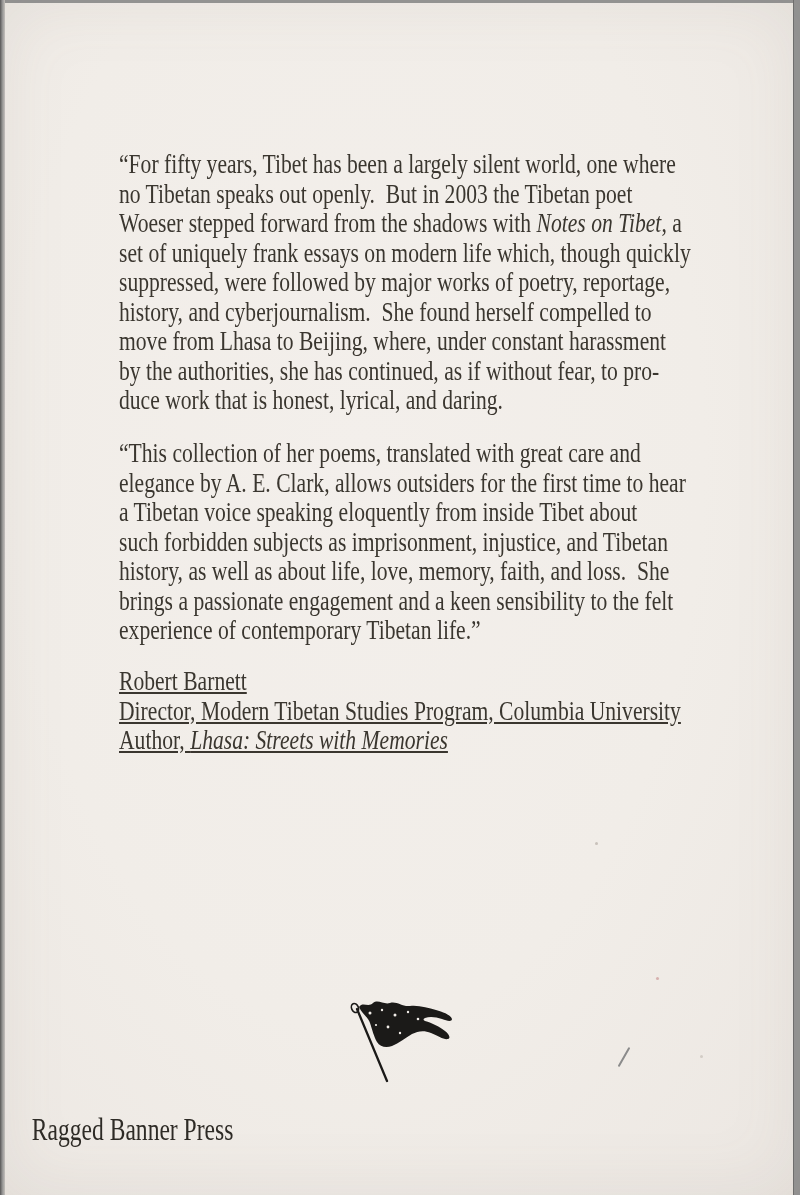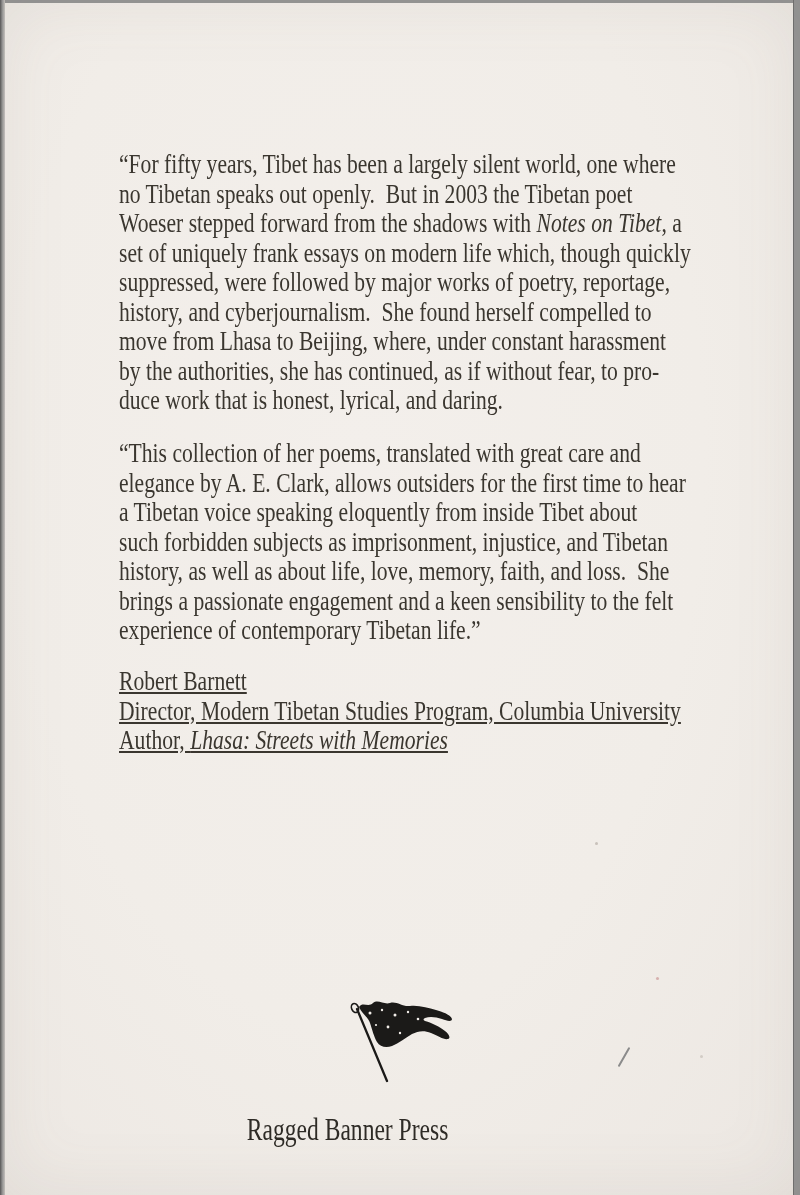--- a/index.html
+++ b/index.html
@@ -36,21 +36,21 @@
     font-size:27px;line-height:29.5px;white-space:pre;
     transform:scaleX(0.8);transform-origin:0 0;
   }
   .it{font-style:italic;}
   .p1{top:150px;}
   .p2{top:439px;}
   .attrib{top:667px;text-decoration:underline;}
 
   .logo{position:absolute;left:340px;top:995px;width:130px;height:100px;}
   .publisher{
-    position:absolute;left:0;top:1113px;width:696px;text-align:center;color:#2e2b26;
+    position:absolute;left:0;top:1113px;width:696px;color:#2e2b26;
   }
   .publisher .inner{
     display:inline-block;font-size:31px;line-height:34px;
     transform:scaleX(0.76);transform-origin:50% 50%;white-space:pre;
   }
   .scratch{
     position:absolute;left:623px;top:1046px;width:2px;height:22px;
     background:#8b8b8b;transform:rotate(30deg);border-radius:1px;
   }
   .dust{

